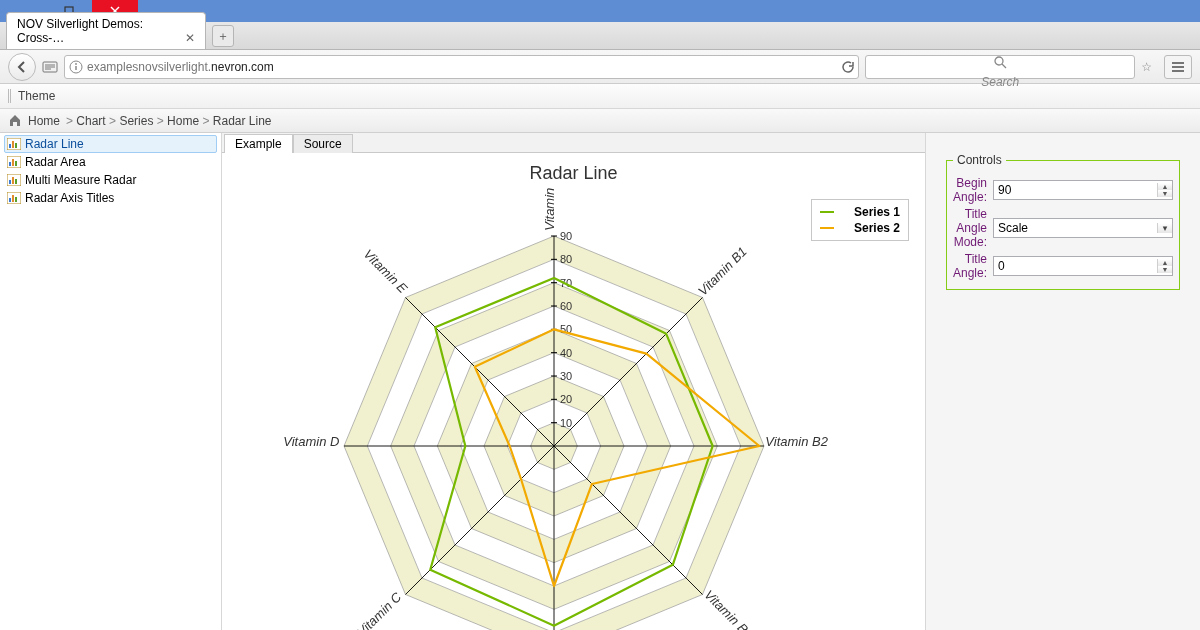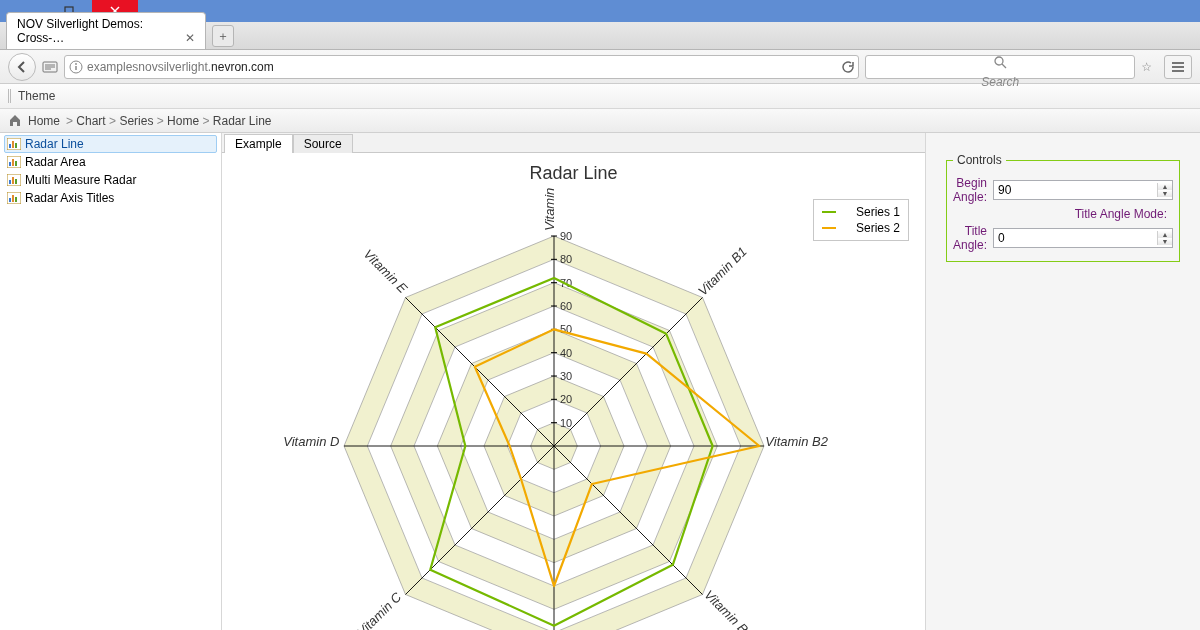--- a/index.html
+++ b/index.html
@@ -34,21 +34,21 @@
   .sb-item { display:flex; align-items:center; gap:4px; padding:1px 2px; border:1px solid transparent; border-radius:2px; cursor:default;}
   .sb-item.selected { background:#e5f1fb; border-color:#9fcdf3; color:#0b4f9c;}
   .sb-icon { width:14px; height:12px; }
   .main { flex:1; position:relative; background:#fff; display:flex; flex-direction:column;}
   .mini-tabs { display:flex; border-bottom:1px solid #c9c9c9; background:#f2f2f2; height:20px; align-items:flex-end; padding-left:2px;}
   .mini-tab { padding:2px 10px; border:1px solid #c9c9c9; border-bottom:none; background:#ececec; font-size:12px; position:relative; top:1px;}
   .mini-tab.active { background:#fff; }
   .chart-wrap { flex:1; position:relative; overflow:hidden; padding:6px;}
   .chart-title { text-align:center; font-size:18px; color:#333; margin:4px 0 2px;}
   .legend { position:absolute; top:46px; right:16px; border:1px solid #c7c7c7; background:#fff; padding:4px 8px; font-size:12px;}
-  .legend-row { display:flex; align-items:center; gap:20px; padding:1px 0;}
+  .legend-row { display:flex; align-items:center; gap:20px; padding:1px 0;font-weight:bold;}
   .legend-swatch { width:14px; height:2px; }
   .controls { width:275px; border-left:1px solid #d7d7d7; background:#f5f5f5; padding:0;}
   .controls fieldset { border:1px solid #84cc16; margin:20px; padding:6px 6px 6px 6px; background:#f5f5f5;}
   .controls legend.fs { padding:0 4px; color:#333; font-size:12px;}
   .ctrl-row { display:flex; align-items:center; margin:3px 0; }
   .ctrl-label { flex:1; text-align:right; padding-right:6px; color:#701a75;}
   .ctrl-input { width:180px; height:20px; border:1px solid #abadb3; background:#fff; display:flex; align-items:center;}
   .ctrl-input input, .ctrl-input select { flex:1; border:none; outline:none; font:inherit; padding:0 4px; background:transparent;}
   .spin { width:16px; display:flex; flex-direction:column; border-left:1px solid #cfcfcf;}
   .spin div { flex:1; display:flex; align-items:center; justify-content:center; font-size:7px; color:#555; background:linear-gradient(#fff,#e6e6e6); }
@@ -278,20 +278,24 @@
         <div class="ctrl-input">
           <input value="90" style="">
           <div class="spin">
               <div>▲</div>
               <div>▼</div>
             </div>
         </div>
       </div>
       <div class="ctrl-row">
         <div class="ctrl-label">Title Angle Mode:</div>
+        <div class="ctrl-input">
+          <input value="Scale" style="">
+          <div class="dd">▾</div>
+        </div>
       </div>
       <div class="ctrl-row">
         <div class="ctrl-label">Title Angle:</div>
         <div class="ctrl-input">
           <input value="0" style="">
           <div class="spin">
               <div>▲</div>
               <div>▼</div>
             </div>
         </div>

